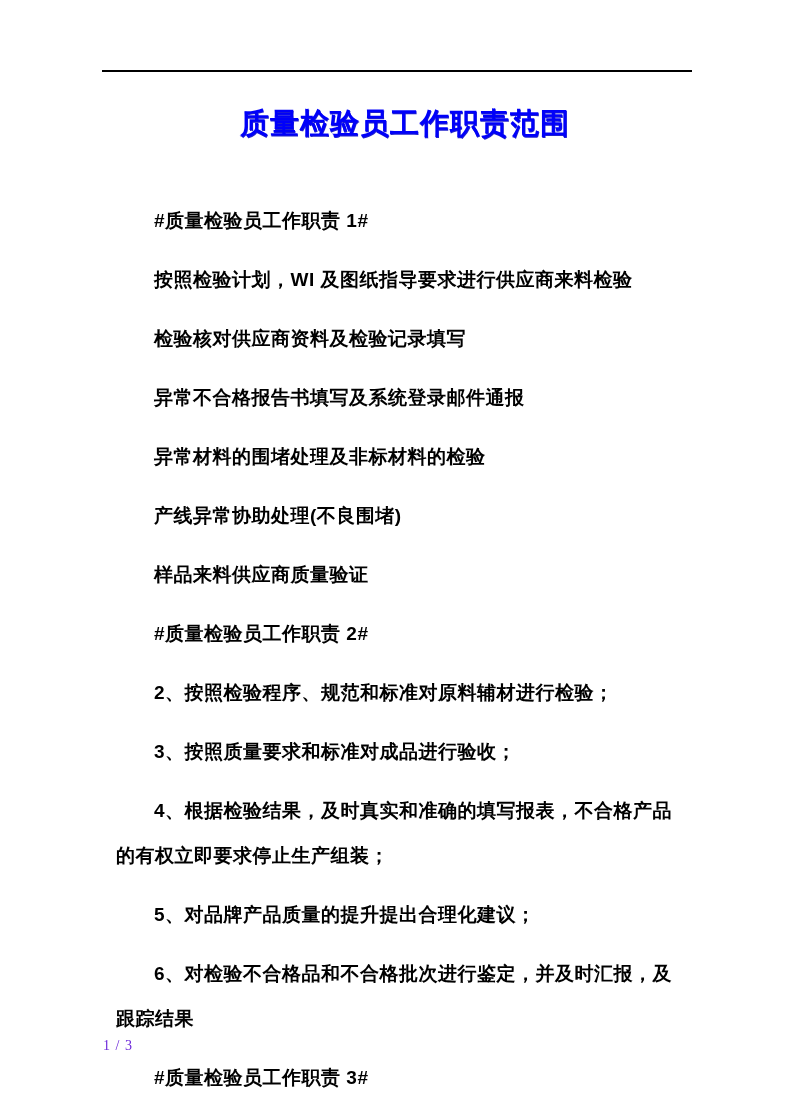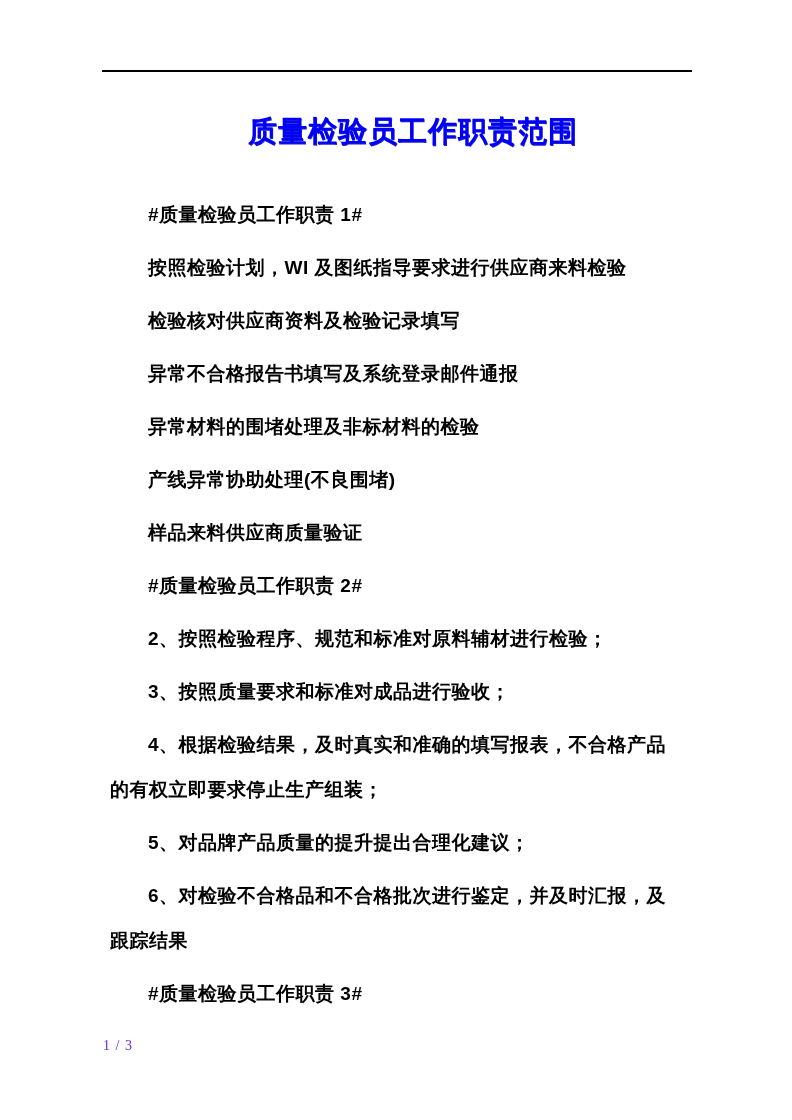--- a/index.html
+++ b/index.html
@@ -22,36 +22,36 @@
     top: 70px;
     width: 590px;
     height: 0;
     border-top: 2px solid #000000;
   }
   .doc-title {
     position: absolute;
     left: 102px;
     top: 96px;
     width: 590px;
-    margin: 16px;
+    margin: 8px;
     text-align: center;
     font-size: 29px;
     font-weight: 700;
     color: #0000fa;
     letter-spacing: 1px;
     text-shadow: 0.5px 0.5px 0 #2222cc;
   }
   .doc-body {
     position: absolute;
     left: 102px;
     top: 184px;
     width: 590px;
   }
   .doc-body p {
-    margin: 8px;
+    margin: 14px;
     font-size: 19px;
     font-weight: 600;
     line-height: 45px;
     text-indent: 2em;
     letter-spacing: 0.5px;
     word-break: break-all;
   }
   .page-footer {
     position: absolute;
     left: 103px;

